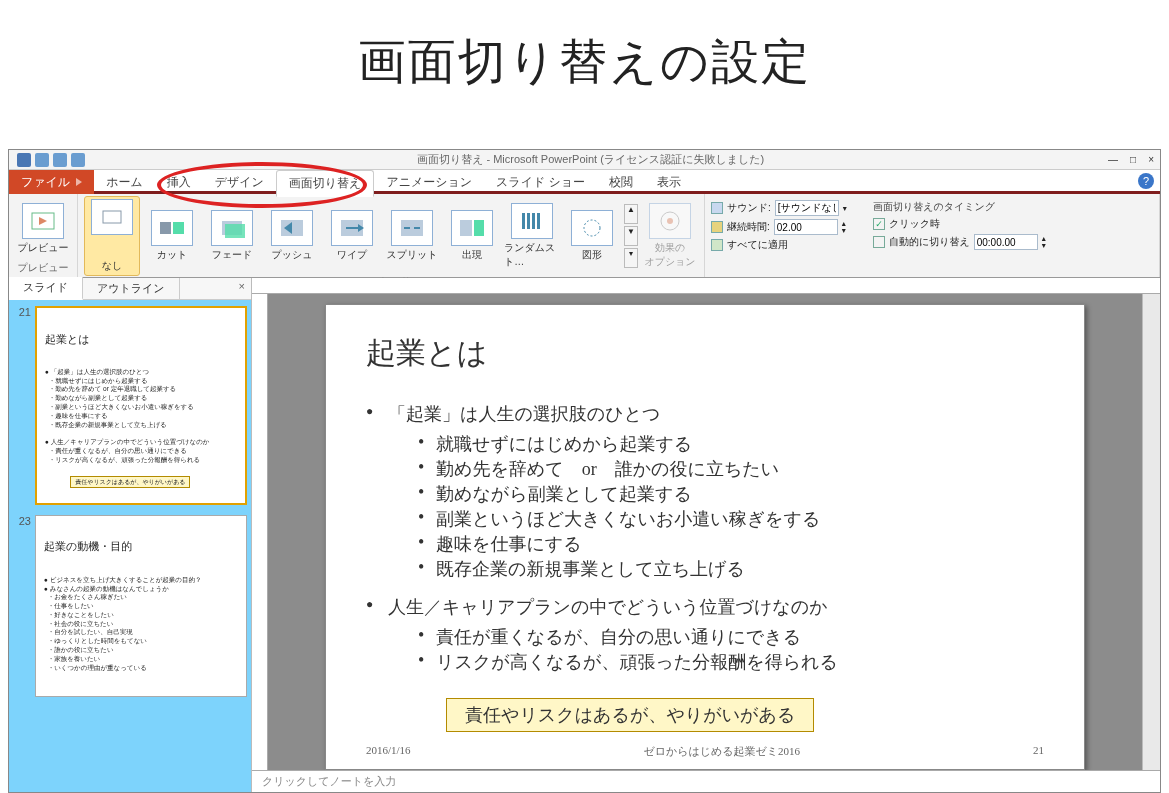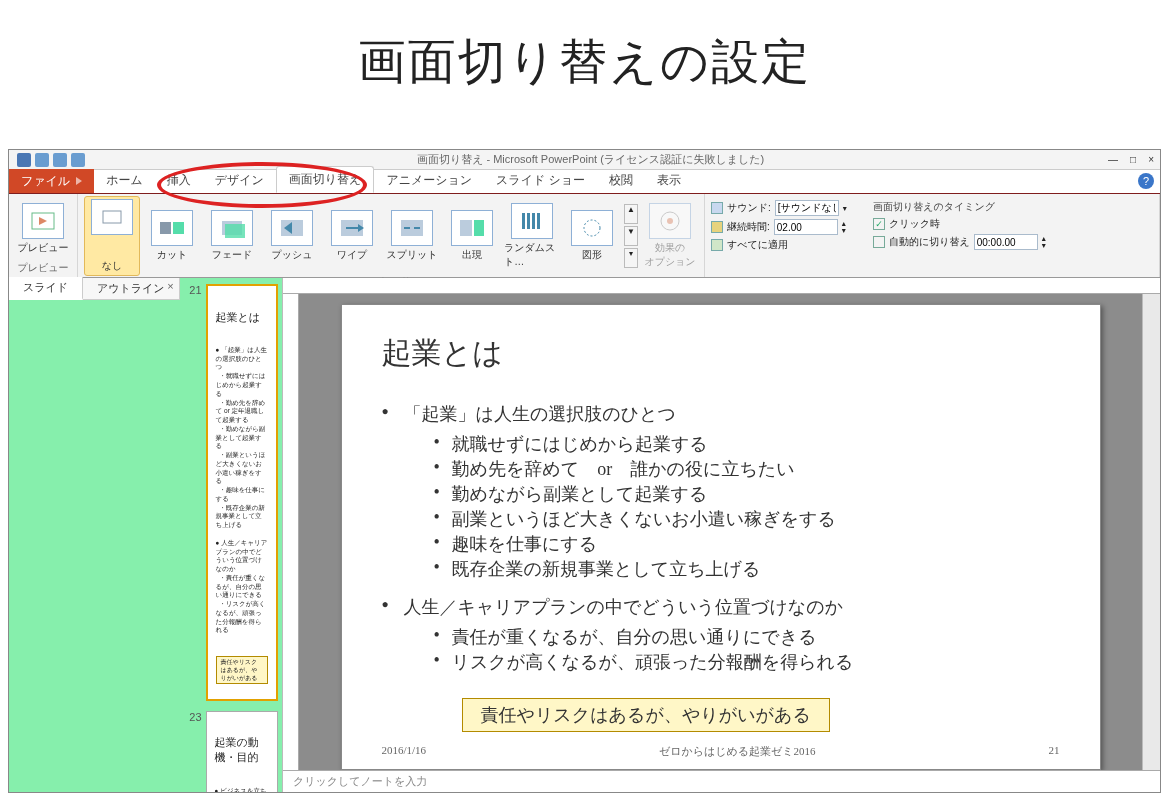--- a/index.html
+++ b/index.html
@@ -6,41 +6,41 @@
 *{box-sizing:border-box;}
 .page{width:1169px;height:793px;position:relative;}
 .page-title{text-align:center;font-size:48px;font-weight:500;letter-spacing:2px;padding-top:30px;padding-bottom:30px;}
 .app-frame{position:absolute;left:8px;right:8px;top:149px;bottom:0;border:1px solid #888;background:#fff;overflow:hidden;}
 .titlebar{height:20px;background:#f4f4f4;border-bottom:1px solid #ccc;display:flex;align-items:center;}
 .titlebar .qat{display:flex;gap:4px;padding-left:8px;}
 .qat-icon{width:14px;height:14px;background:#4a77b4;border-radius:2px;}
 .titlebar .spacer{flex:1;}
 .titlebar .title{position:absolute;left:12px;right:0;text-align:center;font-size:11px;color:#666;}
 .titlebar .winbtn{font-size:10px;color:#333;padding:0 6px;}
-.tabbar{height:24px;background:#fff;display:flex;align-items:flex-end;border-bottom:1px solid #7f1d1d;position:relative;}
+.tabbar{height:24px;background:#fff;display:flex;align-items:flex-start;border-bottom:3px solid #7f1d1d;position:relative;}
 .tab-file{background:#d14826;color:#fff;font-size:12px;height:24px;display:flex;align-items:center;padding:0 12px;}
 .tab-file:after{content:"";display:inline-block;width:0;height:0;border-left:6px solid #fff;border-top:4px solid transparent;border-bottom:4px solid transparent;margin-left:6px;opacity:.6;}
 .tab{font-size:12px;color:#444;padding:4px 12px;cursor:default;}
 .tab.active{border:1px solid #ccc;border-bottom:1px solid #fff;background:#fff;border-radius:3px 3px 0 0;}
 .help-icon{position:absolute;right:6px;top:3px;width:16px;height:16px;border-radius:50%;background:#3a76c9;color:#fff;display:flex;align-items:center;justify-content:center;font-size:11px;}
 .red-ellipse{position:absolute;border:4px solid #d22;border-radius:50%;width:210px;height:46px;pointer-events:none;}
 .ribbon{height:84px;background:#f3f3f3;border-bottom:1px solid #999;display:flex;}
 .ribbon-group{border-right:1px solid #d6d6d6;display:flex;flex-direction:column;padding:2px 6px 0 6px;}
 .ribbon-group .content{flex:1;display:flex;align-items:center;}
 .ribbon-group .label{font-size:10px;color:#666;text-align:center;padding-bottom:2px;}
 .big-btn{display:flex;flex-direction:column;align-items:center;width:56px;gap:2px;cursor:default;}
 .big-btn .icon{width:42px;height:36px;background:#fff;border:1px solid #8eb0d6;display:flex;align-items:center;justify-content:center;}
 .big-btn.selected{background:#ffe9a3;border:1px solid #e2b95a;border-radius:3px;padding:2px;gap:24px;}
 .big-btn .lbl{font-size:10px;color:#333;}
 .mini-ribbon{display:flex;flex-direction:column;font-size:10px;gap:3px;padding-top:4px;}
 .mini-row{display:flex;align-items:center;gap:4px;white-space:nowrap;}
 .mini-row .tinyicon{width:12px;height:12px;background:#c8d8ef;border:1px solid #7aa;}
 .mini-row input.val{width:64px;height:16px;font-size:10px;border:1px solid #abc;padding:0 2px;}
 .work{position:absolute;top:128px;left:0;right:0;bottom:0;display:flex;}
-.leftpane{width:274px;border-right:1px solid #bbb;background:#86efac;display:flex;flex-direction:row;}
+.leftpane{width:243px;border-right:1px solid #bbb;background:#7dd3fc;display:flex;flex-direction:column;}
 .lp-tabs{height:22px;background:#f7f7f7;display:flex;align-items:center;border-bottom:1px solid #ccc;position:relative;}
 .lp-tab{font-size:11px;padding:3px 14px;border-right:1px solid #ccc;color:#333;}
 .lp-tab.active{background:#fff;border-bottom:2px solid #fff;}
 .lp-close{position:absolute;right:6px;top:2px;font-size:11px;color:#666;cursor:default;}
 .thumbs{flex:1;overflow:hidden;padding:6px 4px 0 4px;}
 .thumb-row{display:flex;margin-bottom:10px;}
 .thumb-num{width:22px;font-size:11px;color:#555;text-align:right;padding-right:4px;}
 .thumb{flex:1;background:#fff;border:1px solid #aaa;padding:6px 8px;font-size:6.5px;line-height:1.35;white-space:pre-wrap;}
 .thumb.selected{border:2px solid #e2a100;}
 .thumb .t-title{font-size:11px;font-weight:400;margin-bottom:4px;}

